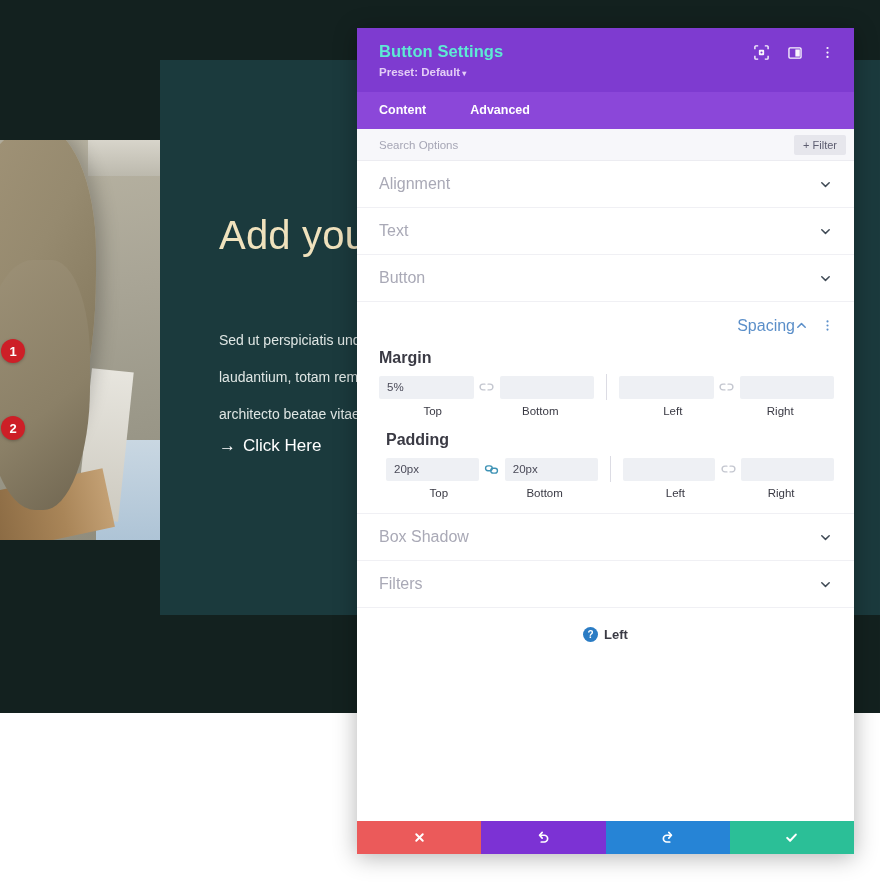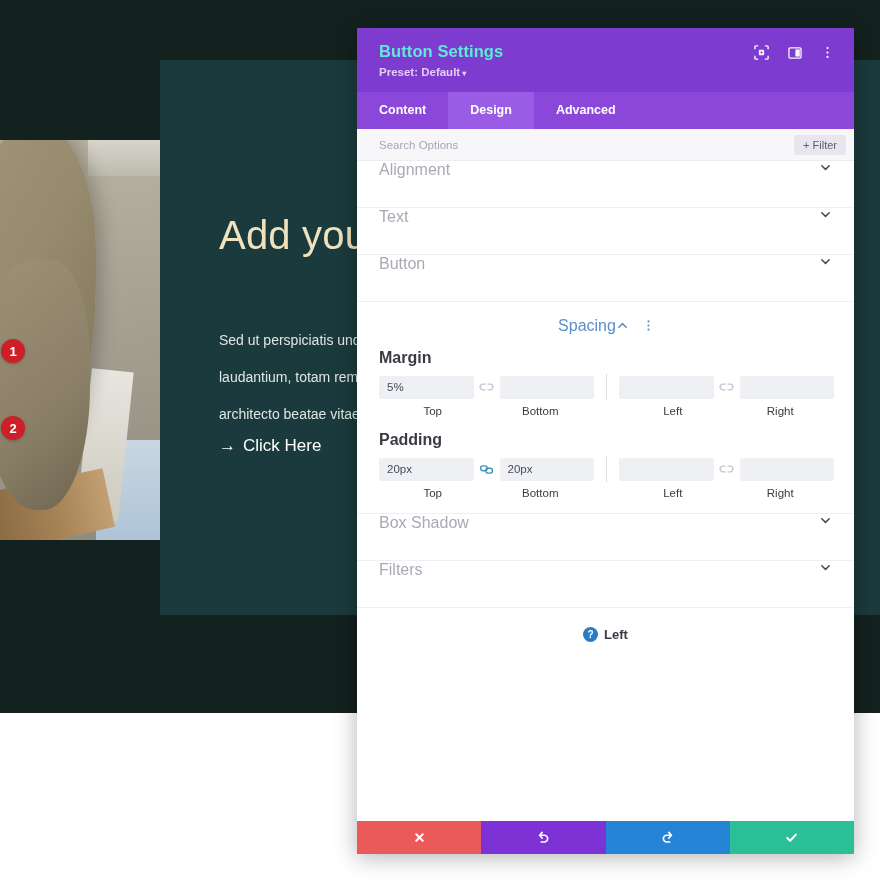--- a/index.html
+++ b/index.html
@@ -210,21 +210,21 @@
 
   .modal-body {
     flex: 1 1 auto;
     overflow: hidden;
     background: #ffffff;
   }
 
   .acc-row {
     height: 47px;
     display: flex;
-    align-items: flex-start;
+    align-items: center;
     justify-content: space-between;
     padding: 0 22px;
     border-bottom: 1px solid #f0f0f4;
     cursor: pointer;
   }
   .acc-label {
     font-size: 16px;
     color: #a9a9b6;
   }
   .chev {
@@ -236,21 +236,21 @@
   
   .spacing-sec {
     border-bottom: 1px solid #f0f0f4;
     padding-bottom: 14px;
     position: relative;
   }
   .spacing-head {
     height: 47px;
     display: flex;
     align-items: center;
-    justify-content: center;
+    justify-content: flex-end;
     padding: 0 20px 0 22px;
     cursor: pointer;
   }
   .spacing-title {
     font-size: 16px;
     color: #5b8fc9;
   }
   .spacing-head-icons {
     display: flex;
     align-items: center;
@@ -434,21 +434,20 @@
             <circle cx="9" cy="3.6" r="1.35" fill="#fff"></circle>
             <circle cx="9" cy="9" r="1.35" fill="#fff"></circle>
             <circle cx="9" cy="14.4" r="1.35" fill="#fff"></circle>
           </svg>
         </div>
       </div>
     </div>
 
     <div class="modal-tabs">
       <div class="tab">Content</div>
-      <div class="tab active">Design</div>
       <div class="tab">Advanced</div>
     </div>
 
     <div class="search-bar">
       <input class="search-input" type="text" placeholder="Search Options" style="">
       <div class="filter-btn">
         <span class="plus">+</span><span>Filter</span>
       </div>
     </div>
 
@@ -527,21 +526,21 @@
           </div>
           <div class="labels-row">
             <div class="lbl">Top</div>
             <div class="lbl">Bottom</div>
             <div class="lbl-spacer"></div>
             <div class="lbl">Left</div>
             <div class="lbl">Right</div>
           </div>
         </div>
 
-        <div class="field-group" style="margin-top:14px;">
+        <div class="field-group" style="margin-top:14px;margin-left:7px;">
           <div class="group-label">Padding</div>
           <div class="pair-row">
             <div class="half">
               <input class="inp" type="text" value="20px" style="">
               <span class="linkicon">
                 <svg viewBox="0 0 16 14" width="15" height="13" fill="none" stroke="#3f93b5" stroke-width="1.5" stroke-linecap="round">
                   <rect x="1.6" y="3.1" width="7.2" height="5.2" rx="2.6"></rect>
                   <rect x="7.2" y="5.7" width="7.2" height="5.2" rx="2.6"></rect>
                 </svg>
               </span>

